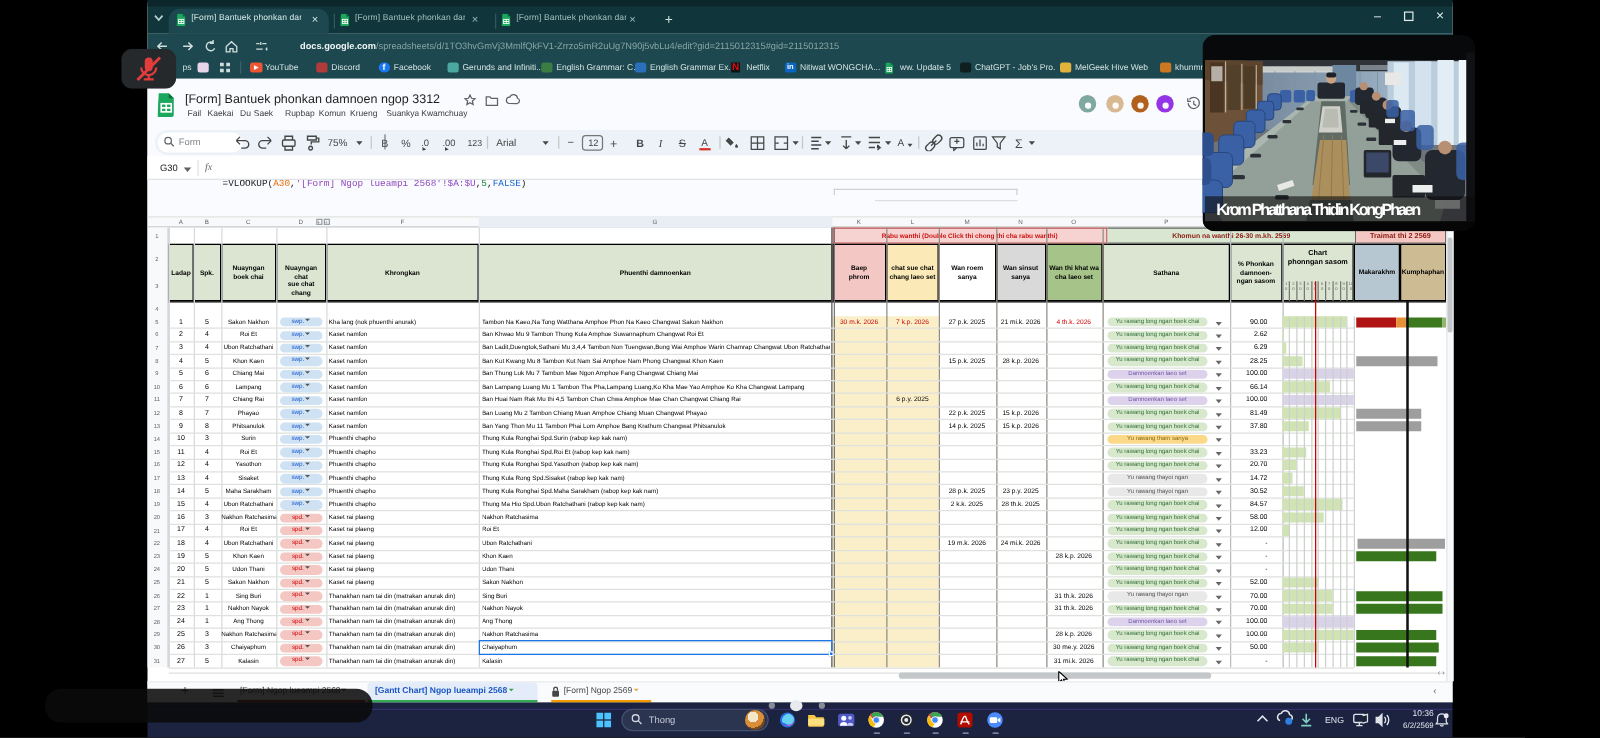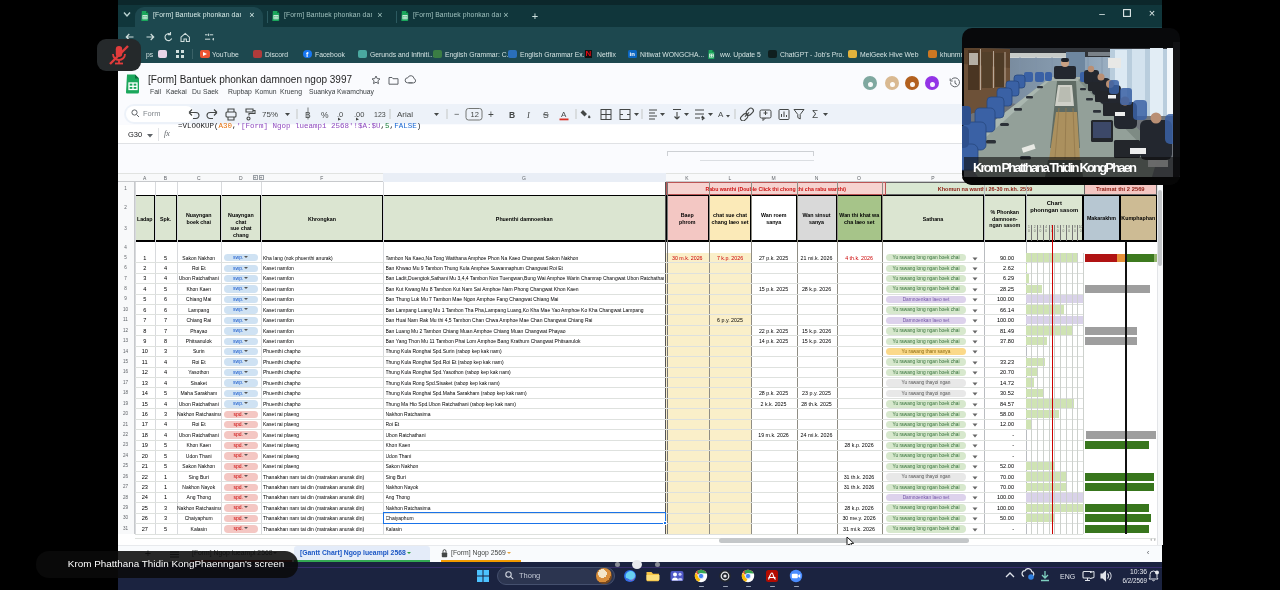--- a/index.html
+++ b/index.html
@@ -53,20 +53,21 @@
       <rect x="0.6" y="0.6" width="6.8" height="6.8" fill="none" stroke="#e3ecec" stroke-width="1.1"></rect>
     </svg>
 <div class="a" style="left:1145px;top:5px;width:14px;height:16px;color:#e3ecec;font-size:11px;text-align:center;line-height:16px">×</div>
 <svg class="a" style="left:122px;top:30.5px" width="135" height="12" viewBox="0 0 135 12">
 <path d="M11.5 6 h-7 m2.8 -3 l-3 3 l3 3" stroke="#cfdedd" stroke-width="1.2" fill="none"></path>
 <path d="M24.5 6 h7 m-2.8 -3 l3 3 l-3 3" stroke="#cfdedd" stroke-width="1.2" fill="none"></path>
 <path d="M48.5 3.2 a3.5 3.5 0 1 0 1.2 4.4 M48.5 1 v2.6 h-2.6" stroke="#cfdedd" stroke-width="1.1" fill="none"></path>
 <path d="M59 6.2 l4.2-3.8 4.2 3.8 v4.3 h-3 v-2.6 h-2.4 v2.6 h-3 z" stroke="#cfdedd" stroke-width="1.05" fill="none"></path>
 <path d="M83 3.8 h2.6 m2.2 0 h3.4 m-8.2 4.4 h5.2 m2.2 0 h0.8 M86.6 2.6 v2.4 M91.4 7 v2.4" stroke="#cfdedd" stroke-width="1" fill="none"></path>
 </svg>
+<div class="a e" style="left:240px;top:31.5px;width:465px;height:10px;font-size:7.4px;color:#eef4f4"><b style="font-weight:600">docs.google.com</b><span style="color:#8aa5a4">/spreadsheets/d/1TO3hvGmVj3MmlfQkFV1-Zrrzo5mR2uUg7N90j5vbLu4/edit?gid=2115012315#gid=2115012315</span></div>
 <div class="a e" style="left:146px;top:51px;width:64px;height:9px;font-size:6.8px;color:#d3e2e1">ps</div>
 <div class="a" style="left:158px;top:49.5px;width:8.5px;height:8.5px;background:#e8d5e8;border-radius:2px"></div>
 <svg class="a" style="left:176px;top:50px" width="8" height="8">
       <g fill="#cfdedd">
         <rect width="3" height="3"></rect>
         <rect x="5" width="3" height="3"></rect>
         <rect y="5" width="3" height="3"></rect>
         <rect x="5" y="5" width="3" height="3"></rect>
       </g>
     </svg>
@@ -105,21 +106,21 @@
 <div class="a e" style="left:940px;top:51px;width:64px;height:9px;font-size:6.8px;color:#d3e2e1">khunmnt..</div>
 <div class="a" style="left:192px;top:49px;width:1px;height:10px;background:#3a6167"></div>
 <div class="a" style="left:118px;top:63px;width:1044px;height:110px;background:#fafbfe"></div>
 <svg class="a" style="left:126px;top:74px" width="14" height="20" viewBox="0 0 14 19">
       <path d="M1 0 h8 l4 4 v13.5 a1.5 1.5 0 0 1 -1.5 1.5 h-10.5 a1 1 0 0 1 -1 -1 z" fill="#1ba75c"></path>
       <path d="M9 0 l4 4 h-4 z" fill="#0d6b3c"></path>
       <rect x="3" y="8.5" width="8" height="6.5" fill="none" stroke="#fff" stroke-width="1.3"></rect>
       <line x1="3" y1="11.8" x2="11" y2="11.8" stroke="#fff" stroke-width="1.3"></line>
       <line x1="7" y1="8.5" x2="7" y2="15" stroke="#fff" stroke-width="1.3"></line>
     </svg>
-<div class="a e" style="left:148px;top:73.5px;width:215px;height:14px;font-size:10px;color:#1f1f1f">[Form] Bantuek phonkan damnoen ngop 3997</div>
+<div class="a e" style="left:148px;top:73.5px;width:215px;height:14px;font-size:10px;color:#1f1f1f">[Form] Bantuek phonkan damnoen ngop 3312</div>
 <svg class="a" style="left:371px;top:75px" width="50" height="11" viewBox="0 0 50 11">
 <path d="M5 1 l1.2 2.6 2.8.3 -2.1 1.9 .6 2.8 L5 7.2 2.5 8.6 3.1 5.8 1 3.9 3.8 3.6 z" fill="none" stroke="#5f6368" stroke-width="1"></path>
 <path d="M18 2.5 h3 l1 1.2 h5 v5.5 h-9 z" fill="none" stroke="#5f6368" stroke-width="1"></path>
 <path d="M36.5 7.8 a2.5 2.5 0 0 1 .3-5 a3.2 3.2 0 0 1 6.2.8 a2.2 2.2 0 0 1 -.4 4.3 z M37.5 7.9 h4" fill="none" stroke="#5f6368" stroke-width="1"></path>
 </svg>
 <div class="a e" style="left:150px;top:88px;height:9px;font-size:6.8px;color:#3c4043">Fail</div>
 <div class="a e" style="left:166px;top:88px;height:9px;font-size:6.8px;color:#3c4043">Kaekai</div>
 <div class="a e" style="left:192px;top:88px;height:9px;font-size:6.8px;color:#3c4043">Du</div>
 <div class="a e" style="left:203px;top:88px;height:9px;font-size:6.8px;color:#3c4043">Saek</div>
 <div class="a e" style="left:228px;top:88px;height:9px;font-size:6.8px;color:#3c4043">Rupbap</div>
@@ -224,21 +225,21 @@
 <text x="20" y="12" font-size="10" fill="#444746">Σ</text>
 <path d="M31 7 l2.5 3 2.5-3 z" fill="#444746"></path>
 </svg>
 <div class="a" style="left:118px;top:125px;width:1044px;height:19px;background:#fff;border-bottom:1px solid #e0e2e5"></div>
 <div class="a" style="left:128px;top:130px;width:30px;height:10px;font-size:7.5px;color:#202124">G30</div>
 <svg class="a" style="left:146px;top:133px" width="8" height="6">
       <path d="M1 1 l3 3.5 3-3.5 z" fill="#5f6368"></path>
     </svg>
 <div class="a" style="left:158px;top:128px;width:1px;height:13px;background:#e0e2e5"></div>
 <div class="a" style="left:164px;top:129px;width:12px;height:11px;font-size:8px;font-style:italic;color:#5f6368;font-family:'Liberation Serif',serif">fx</div>
-<div class="a e" style="left:178px;top:122px;width:600px;height:11px;font-size:7.5px;font-family:'Liberation Mono',monospace;color:#202124">=VLOOKUP(<span style="color:#e8710a">A30</span>,<span style="color:#8f4bbf">'[Form] Ngop lueampi 2568'!$A:$U</span>,<span style="color:#188038">5</span>,<span style="color:#1967d2">FALSE</span>)</div>
+<div class="a e" style="left:178px;top:144px;width:600px;height:11px;font-size:7.5px;font-family:'Liberation Mono',monospace;color:#202124">=VLOOKUP(<span style="color:#e8710a">A30</span>,<span style="color:#8f4bbf">'[Form] Ngop lueampi 2568'!$A:$U</span>,<span style="color:#188038">5</span>,<span style="color:#1967d2">FALSE</span>)</div>
 <div class="a" style="left:667px;top:151px;width:147px;height:1px;background:#cdd0d4"></div>
 <div class="a" style="left:667px;top:151px;width:1px;height:5px;background:#cdd0d4"></div>
 <div class="a" style="left:813px;top:151px;width:1px;height:5px;background:#cdd0d4"></div>
 <div class="a" style="left:700px;top:160px;width:114px;height:1px;background:#dbdee2"></div>
 <div class="a" style="left:118px;top:173px;width:1038.5px;height:8.5px;background:#f8f9fa;border-top:1px solid #e1e3e1;border-bottom:1px solid #c7c9cc"></div>
 <div class="a" style="left:383px;top:173px;width:282.5px;height:8.5px;background:#e9eef6"></div>
 <div class="a" style="left:138.7px;top:174.5px;width:12px;height:6px;font-size:5px;color:#5f6368;text-align:center;line-height:6px">A</div>
 <div class="a" style="left:159.5px;top:174.5px;width:12px;height:6px;font-size:5px;color:#5f6368;text-align:center;line-height:6px">B</div>
 <div class="a" style="left:192.7px;top:174.5px;width:12px;height:6px;font-size:5px;color:#5f6368;text-align:center;line-height:6px">C</div>
 <div class="a" style="left:234.7px;top:174.5px;width:12px;height:6px;font-size:5px;color:#5f6368;text-align:center;line-height:6px">D</div>
@@ -1006,14 +1007,13 @@
 <rect width="44" height="32" rx="9" fill="#25292b"></rect>
 <g transform="translate(22,16)">
 <rect x="-3.2" y="-9" width="6.4" height="11" rx="3.2" fill="#e23c3c"></rect>
 <path d="M-6 -1 a6 6 0 0 0 12 0" stroke="#e23c3c" stroke-width="1.8" fill="none"></path>
 <line x1="0" y1="5.5" x2="0" y2="8.5" stroke="#e23c3c" stroke-width="1.8"></line>
 <line x1="-4" y1="8.5" x2="4" y2="8.5" stroke="#e23c3c" stroke-width="1.8"></line>
 <line x1="-9" y1="9" x2="9" y2="-9" stroke="#e23c3c" stroke-width="2.4"></line>
 </g>
     </svg>
 <div class="a" style="left:36px;top:551px;width:262px;height:27px;background:rgba(10,10,10,0.88);border-radius:13px"></div>
-<div class="a e" style="left:56px;top:558px;width:240px;height:14px;font-size:9.9px;color:#fff;text-align:center">Krom Phatthana Thidin KongPhaenngan's screen</div>
 <div class="a" style="left:0px;top:0px;width:118px;height:590px;background:#000;z-index:-1"></div>
 </div>
 </body></html>

